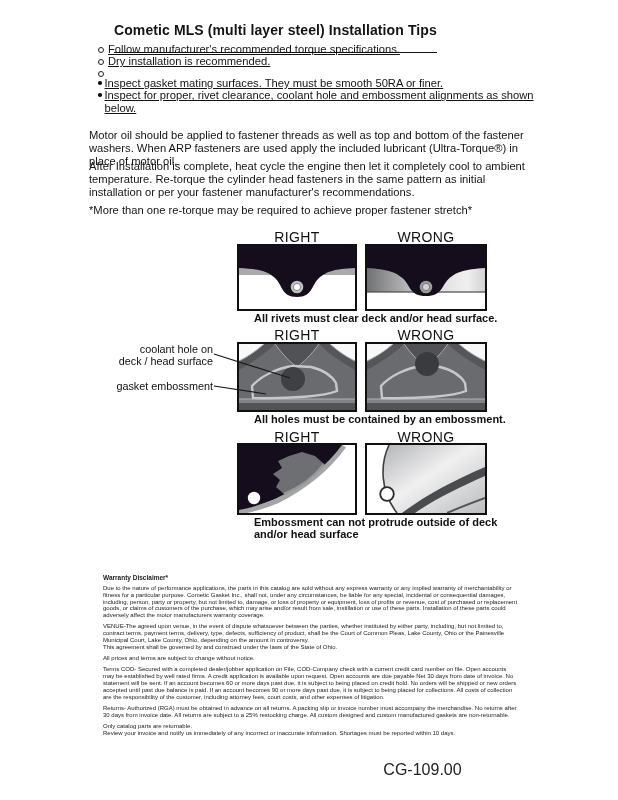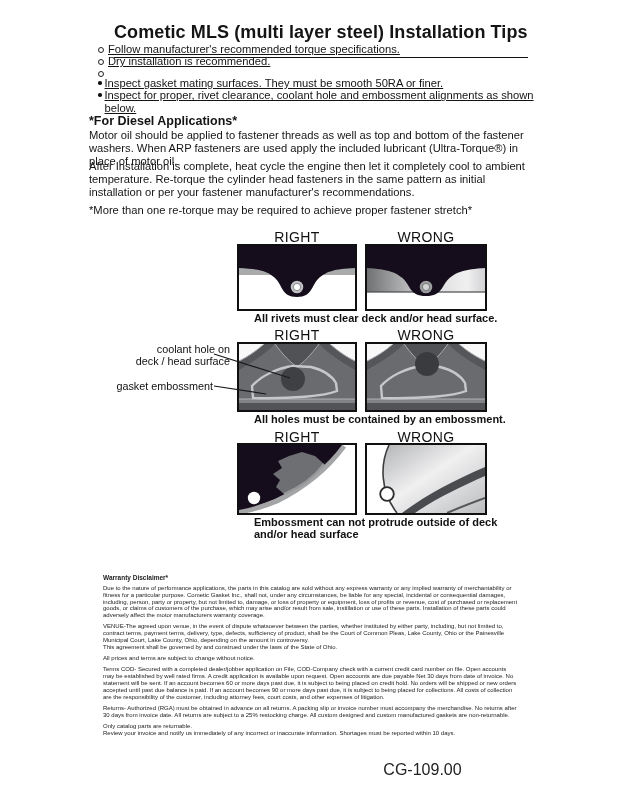--- a/index.html
+++ b/index.html
@@ -3,21 +3,21 @@
 <meta charset="utf-8">
 <style>
   html,body{margin:0;padding:0;background:#fff;}
   .page{
     position:relative;width:618px;height:800px;background:#ffffff;
     font-family:"Liberation Sans",sans-serif;color:#141414;overflow:hidden;
   }
   .abs{position:absolute;}
   
   .title{
-    left:114px;top:22px;font-size:18px;font-weight:bold;
+    left:114px;top:22px;font-size:14px;font-weight:bold;
     border-bottom:1.6px solid #121212;padding-bottom:14px;letter-spacing:.1px;
   }
   .tips{left:98px;top:43px;width:440px;font-size:11.2px;line-height:12.3px;text-decoration:underline;}
   .tip-row{display:flex;align-items:flex-start;}
   .tip-row.sub{}
   .dot-open{flex:none;width:4px;height:4px;border:1px solid #222;border-radius:50%;margin:3.5px 4px 0 0;}
   .dot-filled{flex:none;width:3.5px;height:3.5px;background:#111;border-radius:50%;margin:4px 3px 0 0;}
   
   .diesel-heading{left:89px;top:114px;font-size:12.5px;font-weight:bold;}
   .body-para{left:89px;width:436px;font-size:11.2px;line-height:13.2px;}
@@ -57,21 +57,20 @@
     <div class="tip-row sub">
       <span class="dot-filled"></span>
       <span>Inspect gasket mating surfaces.  They must be smooth 50RA or finer.</span>
     </div>
     <div class="tip-row sub">
       <span class="dot-filled"></span>
       <span>Inspect for proper, rivet clearance, coolant hole and embossment alignments as shown below.</span>
     </div>
   </div>
 
-  <div class="abs diesel-heading">*For Diesel Applications*</div>
   <div class="abs body-para" style="top:129px;">Motor oil should be applied to fastener threads as well as top and bottom of the fastener washers. When ARP fasteners are used apply the included lubricant (Ultra-Torque®) in place of motor oil.</div>
   <div class="abs body-para" style="top:160px;">After Installation is complete, heat cycle the engine then let it completely cool to ambient temperature. Re-torque the cylinder head fasteners in the same pattern as initial installation or per your fastener manufacturer's recommendations.</div>
   <div class="abs body-para" style="top:204px;">*More than one re-torque may be required to achieve proper fastener stretch*</div>
 
   <div class="abs dg-label" style="left:237px;top:229px;">RIGHT</div>
   <div class="abs dg-label" style="left:366px;top:229px;">WRONG</div>
 
   <div class="abs panel" style="left:237px;top:244px;width:120px;height:67px;">
     <svg viewBox="0 0 116 63" preserveAspectRatio="none">
       <rect width="116" height="63" fill="#ffffff"></rect>
@@ -97,21 +96,21 @@
       <path d="M0,0 H118 V22 C97,23.5 90,26 82.5,32 C74,39.5 76,50 59,50 C42,50 44,39.5 35.5,32 C28,26 21,23.5 0,22 Z" fill="#160d1c"></path>
       <circle cx="59" cy="41" r="7" fill="#9b9c9e" stroke="#160d1c" stroke-width="1.4"></circle>
       <circle cx="59" cy="41" r="3.6" fill="#d2d3d5" stroke="#6b6c6e" stroke-width="0.8"></circle>
     </svg>
   </div>
   <div class="abs caption" style="top:313px;">All rivets must clear deck and/or head surface.</div>
 
   <div class="abs dg-label" style="left:237px;top:327px;">RIGHT</div>
   <div class="abs dg-label" style="left:366px;top:327px;">WRONG</div>
 
-  <div class="abs callout" style="left:112px;top:343px;text-align:right;">
+  <div class="abs callout" style="left:95px;top:343px;text-align:right;">
     <div>coolant hole on</div>
     <div>deck / head surface</div>
   </div>
   <div class="abs callout" style="left:95px;top:380px;">gasket embossment</div>
 
   <svg class="abs leader" style="left:205px;top:348px;" width="96" height="52">
     <line x1="9" y1="6" x2="85" y2="30" stroke="#1a1a1a" stroke-width="1.2"></line>
     <line x1="9" y1="38" x2="61" y2="46" stroke="#1a1a1a" stroke-width="1.2"></line>
   </svg>
 

